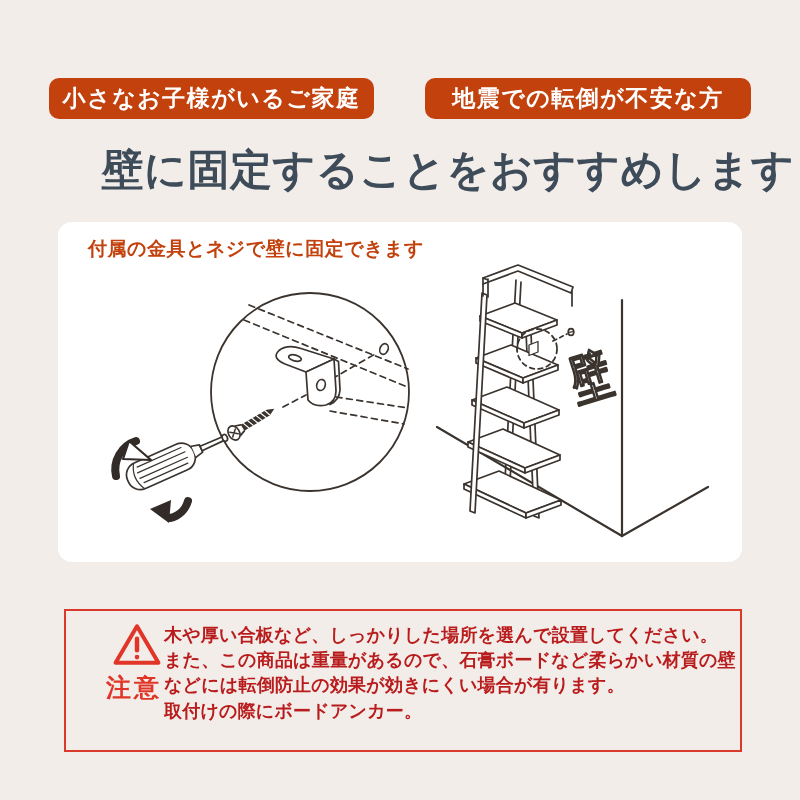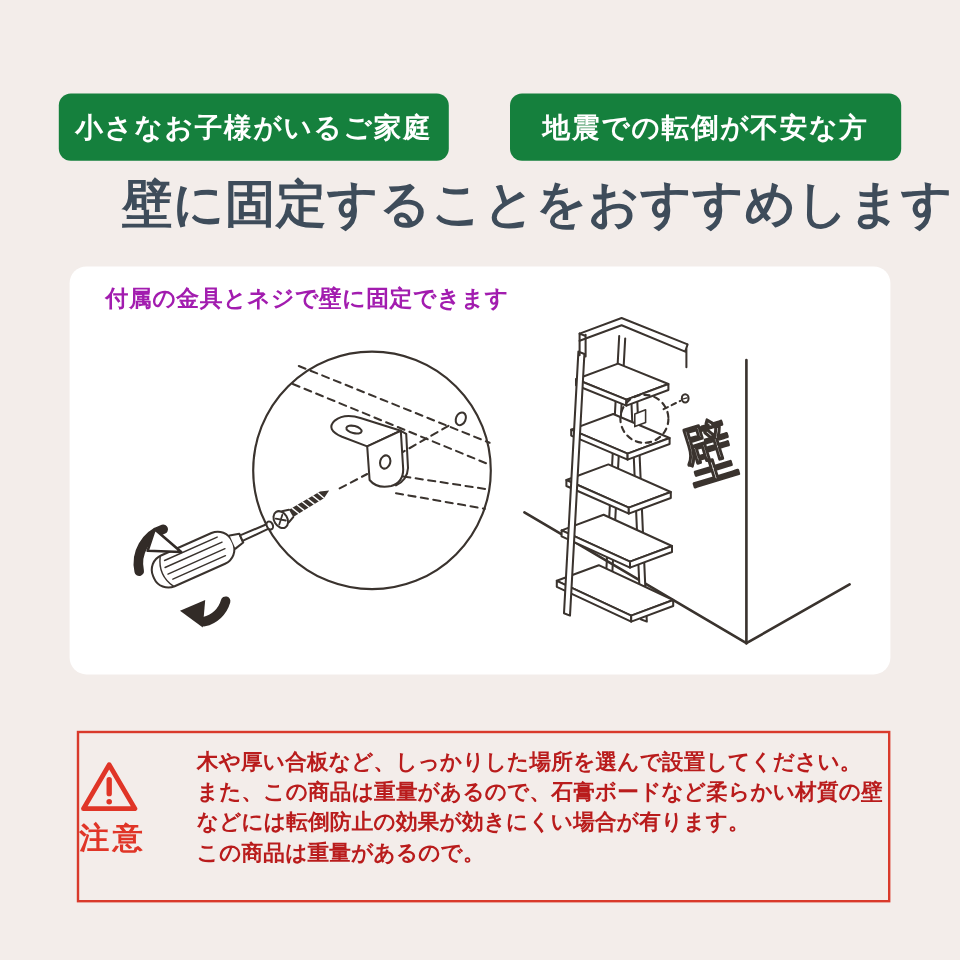--- a/index.html
+++ b/index.html
@@ -8,52 +8,52 @@
   .page {
     position:relative; width:800px; height:800px;
     background:#f3edea; overflow:hidden;
   }
   
   .badges {
     position:absolute; top:78px; left:0; width:100%;
     display:flex; justify-content:center; gap:15px;
   }
   .badge {
-    height:56px; display:flex; align-items:center; justify-content:center;
-    background:#15803d; color:#ffffff; border-radius:10px;
+    height:41px; display:flex; align-items:center; justify-content:center;
+    background:#c2410c; color:#ffffff; border-radius:10px;
     font-size:23px; font-weight:bold; letter-spacing:1.5px;
   }
   .badge-1 { width:325px; }
   .badge-2 { width:326px;margin-left:36px; }
   
   .heading {
     position:absolute; top:142px; left:0; width:100%;
     text-align:center; color:#3e4c5a;
     font-size:42px; font-weight:bold; letter-spacing:0.5px;
     line-height:56px;
     margin-left:48px;
   }
   
   .panel {
     position:absolute; left:58px; top:222px; width:684px; height:340px;
     background:#ffffff; border-radius:14px;
   }
   .panel-caption {
     position:absolute; left:30px; top:14px;
-    font-size:19px; font-weight:bold; color:#a21caf; letter-spacing:0.5px;
+    font-size:19px; font-weight:bold; color:#c2410c; letter-spacing:0.5px;
   }
   .illustration { position:absolute; left:0; top:0; }
   
   .warning {
     position:absolute; left:64px; top:609px; width:678px; height:143px;
     border:2px solid #d93a2b; display:flex; align-items:flex-start;
   }
   .warn-icon-col {
-    width:96px; flex:0 0 96px; padding-top:21px;
-    display:flex; flex-direction:column; align-items:flex-start;
+    width:96px; flex:0 0 96px; padding-top:10px;
+    display:flex; flex-direction:column; align-items:flex-end;
   }
   .warn-label {
     margin-top:2px; color:#e03527; font-size:25px; font-weight:bold;
     letter-spacing:3px;
   }
   .warn-text {
     flex:1; padding:12px 12px 0 2px;
     color:#b91c1c; font-size:18px; font-weight:bold; line-height:25.2px;
     letter-spacing:0.2px; white-space:nowrap;
   }
@@ -175,17 +175,17 @@
         <path d="M28 5 L52 46 H4 Z"></path>
         <line x1="28" y1="19" x2="28" y2="32" stroke-width="5"></line>
         <circle cx="28" cy="39.5" r="2.6" fill="#e03527" stroke="none"></circle>
       </svg>
       <div class="warn-label">注意</div>
     </div>
     <div class="warn-text">
       <div>木や厚い合板など、しっかりした場所を選んで設置してください。</div>
       <div>また、この商品は重量があるので、石膏ボードなど柔らかい材質の壁</div>
       <div>などには転倒防止の効果が効きにくい場合が有ります。</div>
-      <div>この商品は重量があるので。</div>
+      <div>取付けの際にボードアンカー。</div>
     </div>
   </div>
 
 </div>
 
 </body></html>

